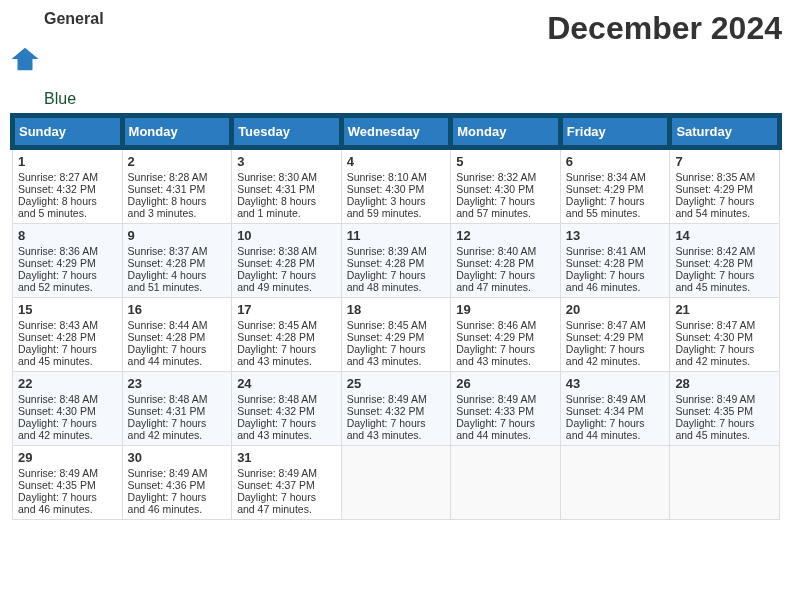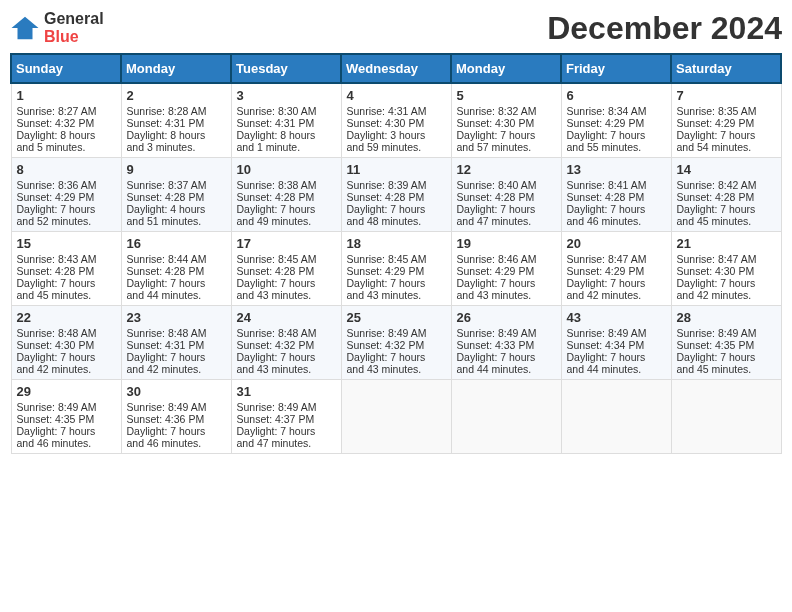--- a/index.html
+++ b/index.html
@@ -18,30 +18,32 @@
     }
     .logo {
       display: flex;
       align-items: center;
       gap: 4px;
     }
     .logo-text {
       display: flex;
       flex-direction: column;
       line-height: 1.1;
+      gap: 30px;
     }
     .logo-general {
       font-size: 16px;
       font-weight: bold;
       color: #333;
     }
     .logo-blue {
       font-size: 16px;
-      font-weight: bold;
-      color: #ef4444;
+      font-weight: normal;
+      color: #14532d;
+      margin-top: 32px;
     }
     .logo-icon {
       width: 30px;
       height: 30px;
     }
     .title-block {
       text-align: left;
     }
     .month-title {
       font-size: 32px;
@@ -56,21 +58,21 @@
       width: 100%;
       border-collapse: collapse;
     }
     .calendar th {
       background: #2a7bbf;
       color: #fff;
       font-size: 13px;
       font-weight: bold;
       padding: 6px 4px;
       text-align: left;
-      border: 2px solid #0c4a6e;
+      border: 5px solid #0c4a6e;
     }
     .calendar td {
       vertical-align: top;
       border: 1px solid #ddd;
       padding: 4px 5px;
       font-size: 10.5px;
       color: #333;
       width: 14.28%;
       min-height: 80px;
       background: #fff;
@@ -133,21 +135,21 @@
           <div>Daylight: 8 hours and 3 minutes.</div>
         </td>
         <td>
           <span class="day-num">3</span>
           <div>Sunrise: 8:30 AM</div>
           <div>Sunset: 4:31 PM</div>
           <div>Daylight: 8 hours and 1 minute.</div>
         </td>
         <td>
           <span class="day-num">4</span>
-          <div>Sunrise: 4:31 AM</div>
+          <div>Sunrise: 8:10 AM</div>
           <div>Sunset: 4:30 PM</div>
           <div>Daylight: 3 hours and 59 minutes.</div>
         </td>
         <td>
           <span class="day-num">5</span>
           <div>Sunrise: 8:32 AM</div>
           <div>Sunset: 4:30 PM</div>
           <div>Daylight: 7 hours and 57 minutes.</div>
         </td>
         <td>

